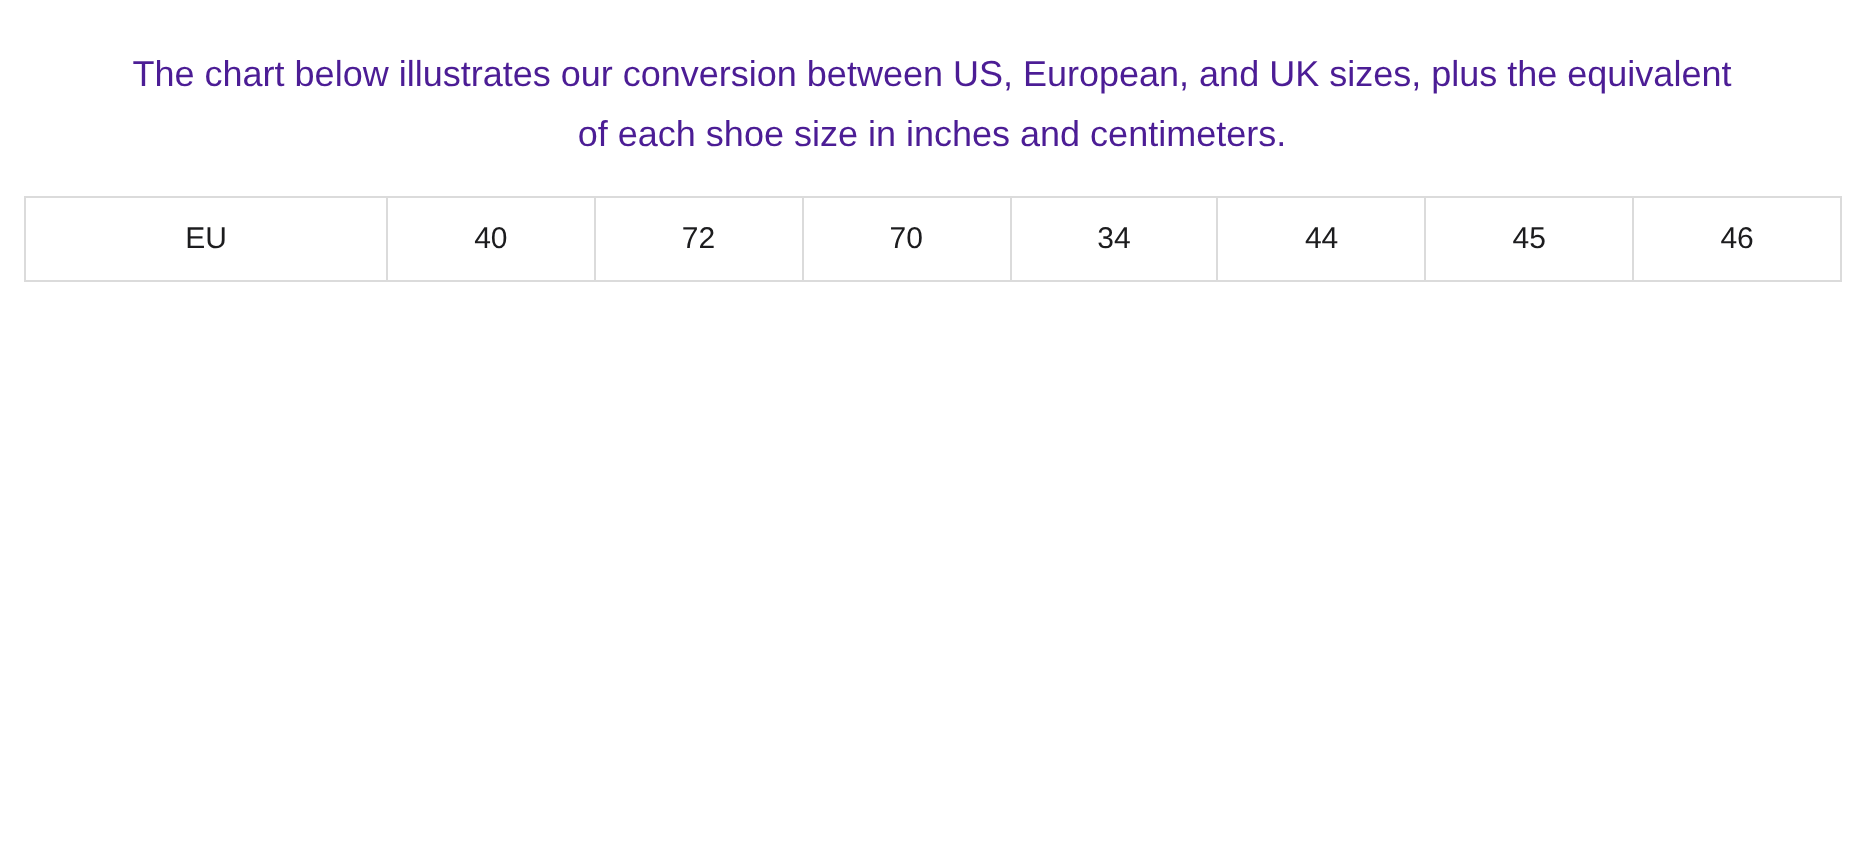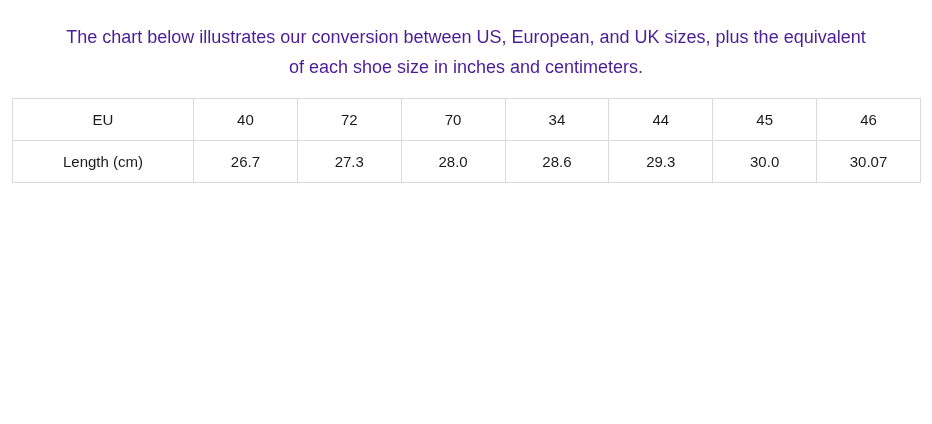--- a/index.html
+++ b/index.html
@@ -54,25 +54,15 @@
       <tr>
         <td class="label">EU</td>
         <td>40</td>
         <td>72</td>
         <td>70</td>
         <td>34</td>
         <td>44</td>
         <td>45</td>
         <td>46</td>
       </tr>
-      <tr>
-        <td class="label">Length (cm)</td>
-        <td>26.7</td>
-        <td>27.3</td>
-        <td>28.0</td>
-        <td>28.6</td>
-        <td>29.3</td>
-        <td>30.0</td>
-        <td>30.07</td>
-      </tr>
     </tbody>
   </table>
 </div>
 
 </body></html>

